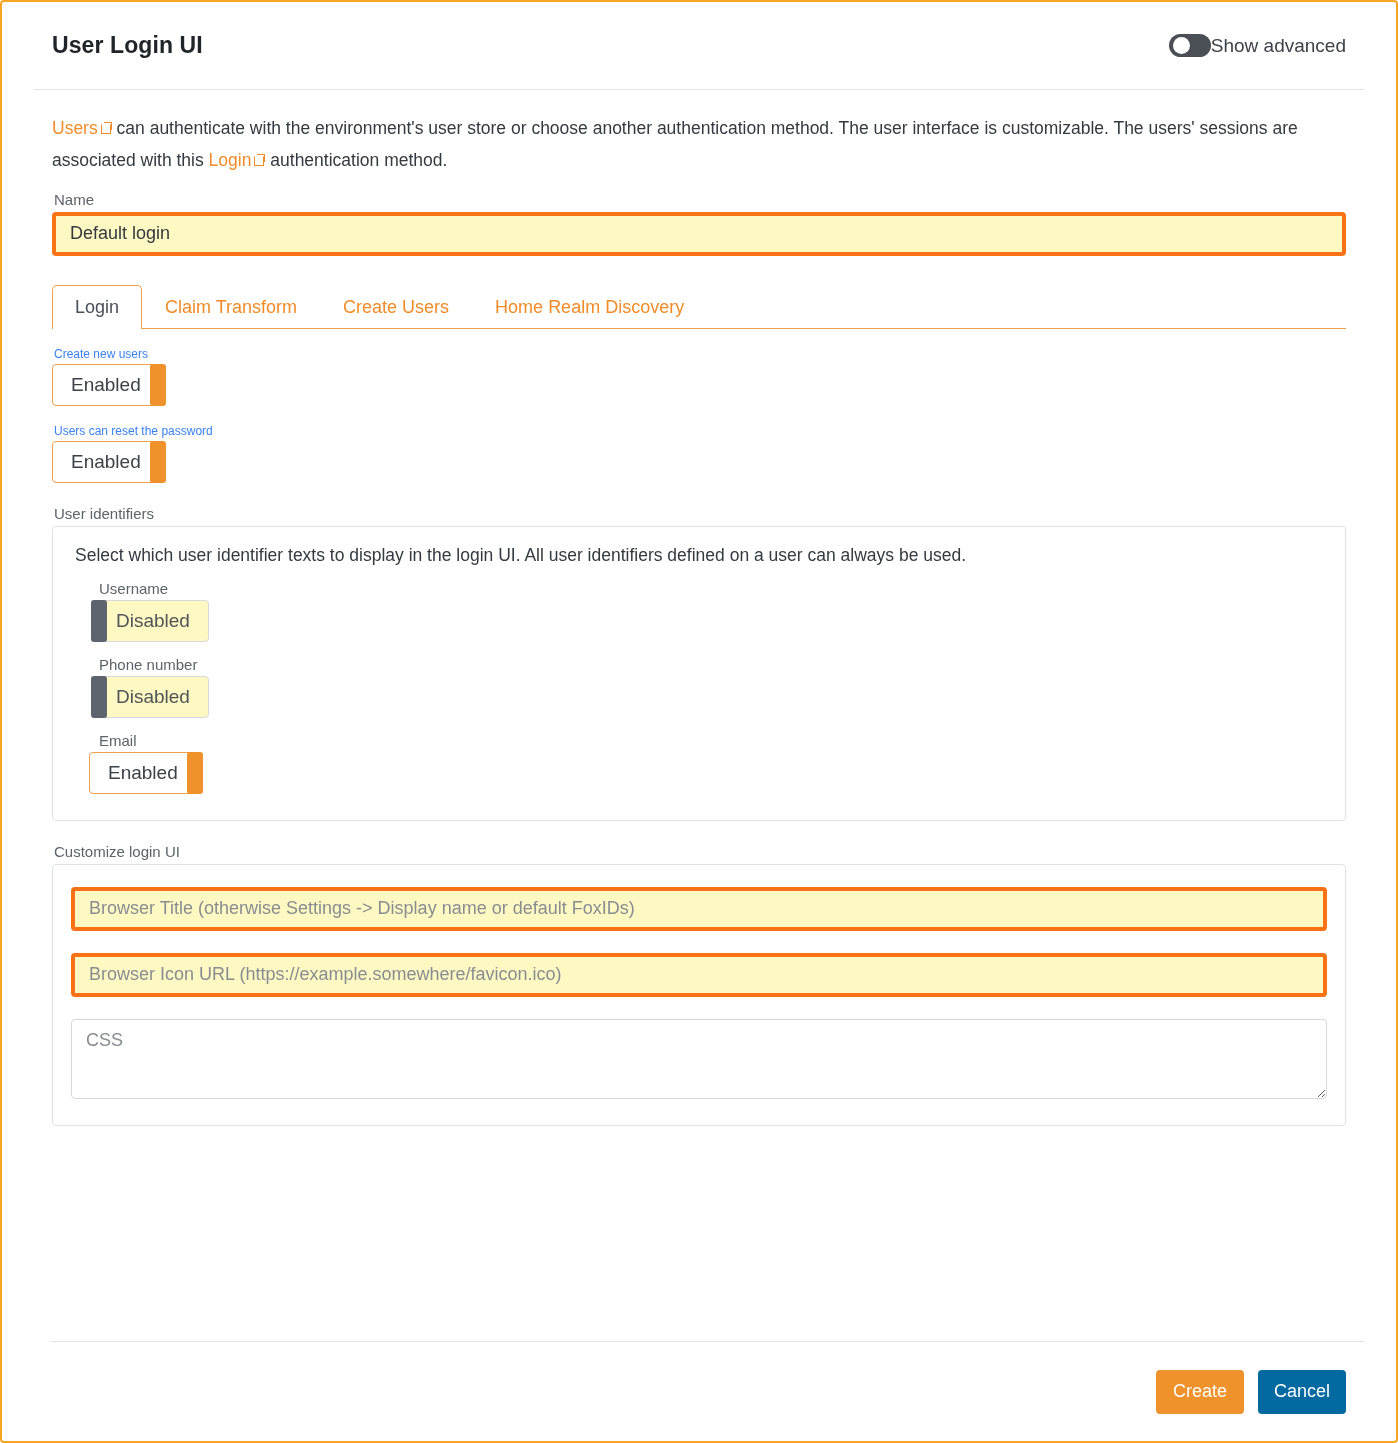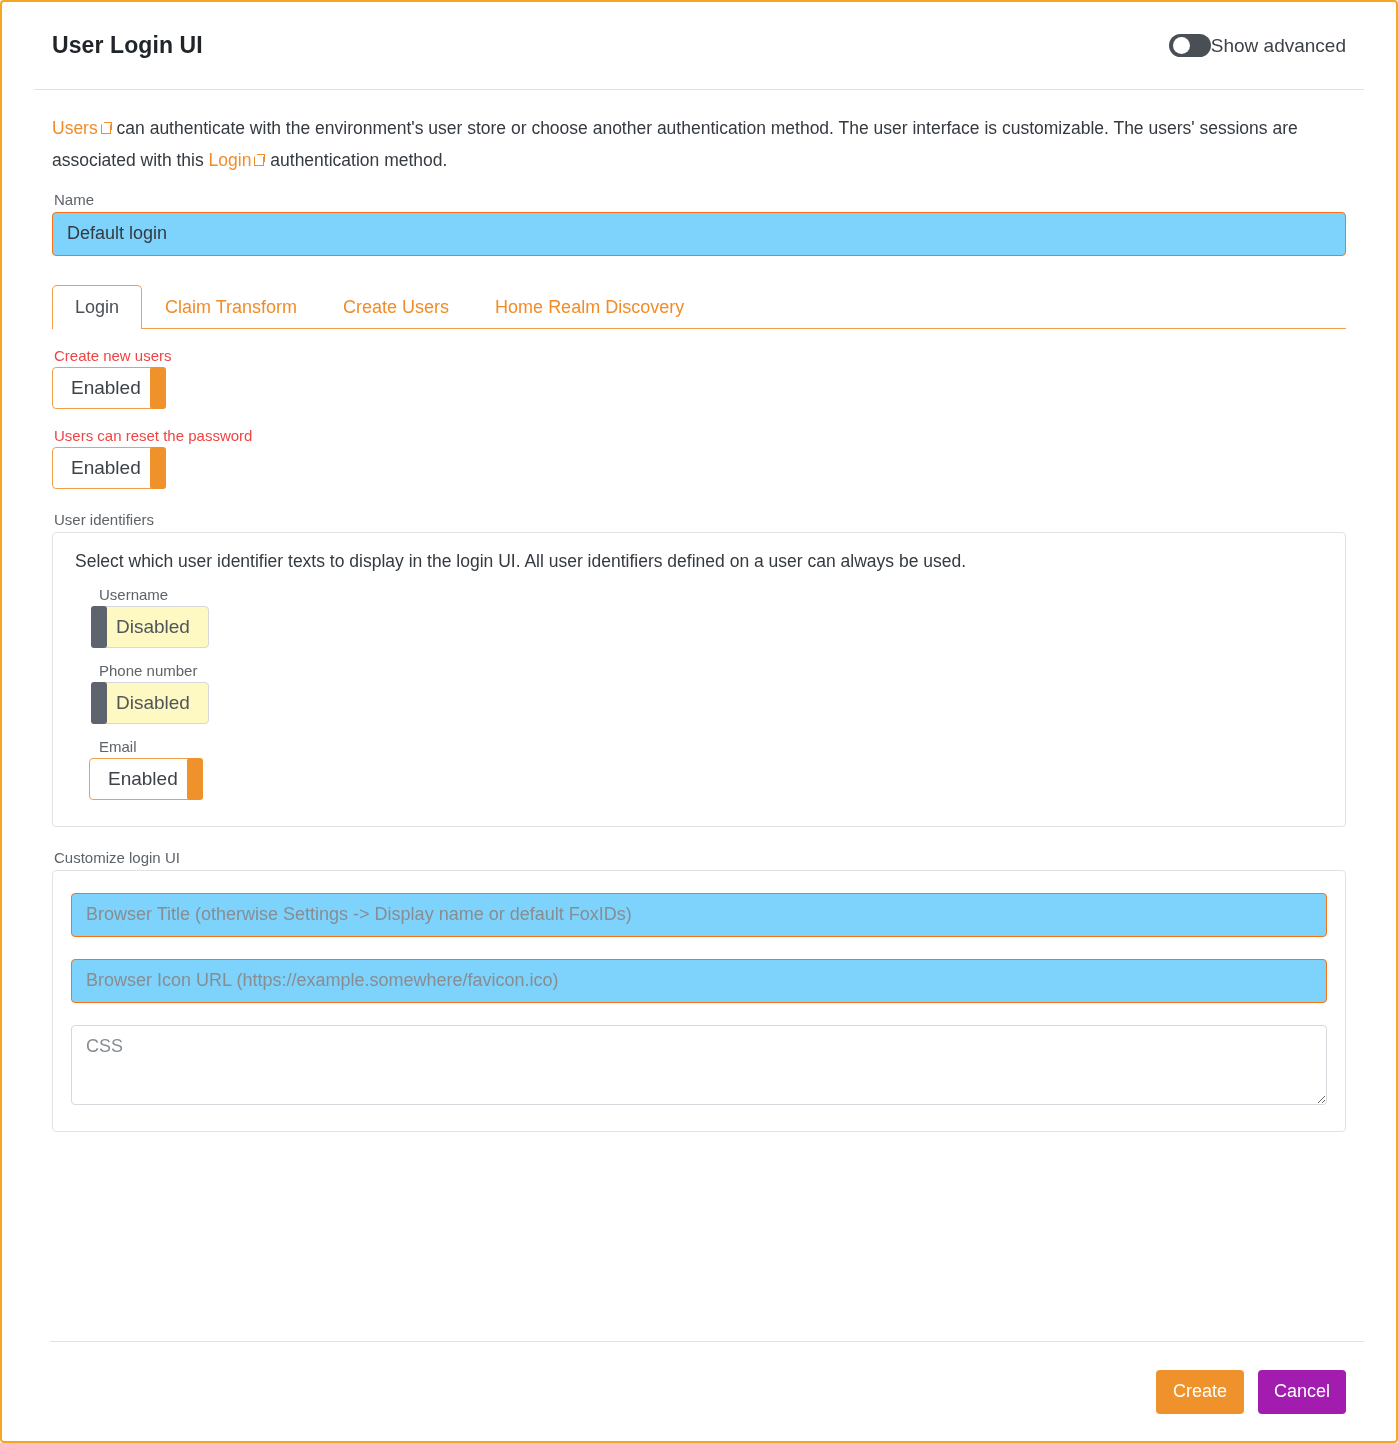--- a/index.html
+++ b/index.html
@@ -104,28 +104,28 @@
     border-right: 1.3px solid #f28c28;
   }
   .field-label {
     font-size: 15px;
     color: #5d6369;
     margin: 0 0 4px 2px;
   }
   .text-input {
     width: 100%;
     height: 44px;
-    border: 1px solid #f97316;
+    border: 4px solid #f97316;
     border-radius: 4px;
     padding: 16px 14px;
     font-size: 18px;
     color: #343a40;
     font-family: "Liberation Sans", sans-serif;
     outline: none;
-    background: #7dd3fc;
+    background: #fef9c3;
   }
   .text-input::placeholder { color: #888d92; }
   
   .tabs {
     display: flex;
     align-items: flex-end;
     margin-top: 28px;
     border-bottom: 1px solid #f0a04b;
   }
   .tab {
@@ -141,22 +141,22 @@
     background: transparent;
   }
   .tab.active {
     color: #495057;
     background: #fff;
     border-color: #f0a04b #f0a04b #fff;
   }
   
   .toggle-group { margin-top: 18px; }
   .toggle-label {
-    font-size: 15px;
-    color: #ef4444;
+    font-size: 12px;
+    color: #3b82f6;
     margin: 0 0 3px 2px;
   }
   .pill {
     display: inline-flex;
     align-items: center;
     height: 42px;
     cursor: pointer;
     position: relative;
     font-size: 19px;
   }
@@ -254,21 +254,21 @@
     min-width: 88px;
     height: 44px;
     border: none;
     border-radius: 4px;
     font-size: 18px;
     color: #fff;
     cursor: pointer;
     font-family: "Liberation Sans", sans-serif;
   }
   .btn-primary { background: #f0922b; }
-  .btn-secondary { background: #a21caf; }
+  .btn-secondary { background: #0369a1; }
 </style>
 </head>
 <body>
 
 <div class="card">
 
   <div class="card-header">
     <div class="page-title">User Login UI</div>
     <div class="advanced-wrap">
       <div class="switch">

